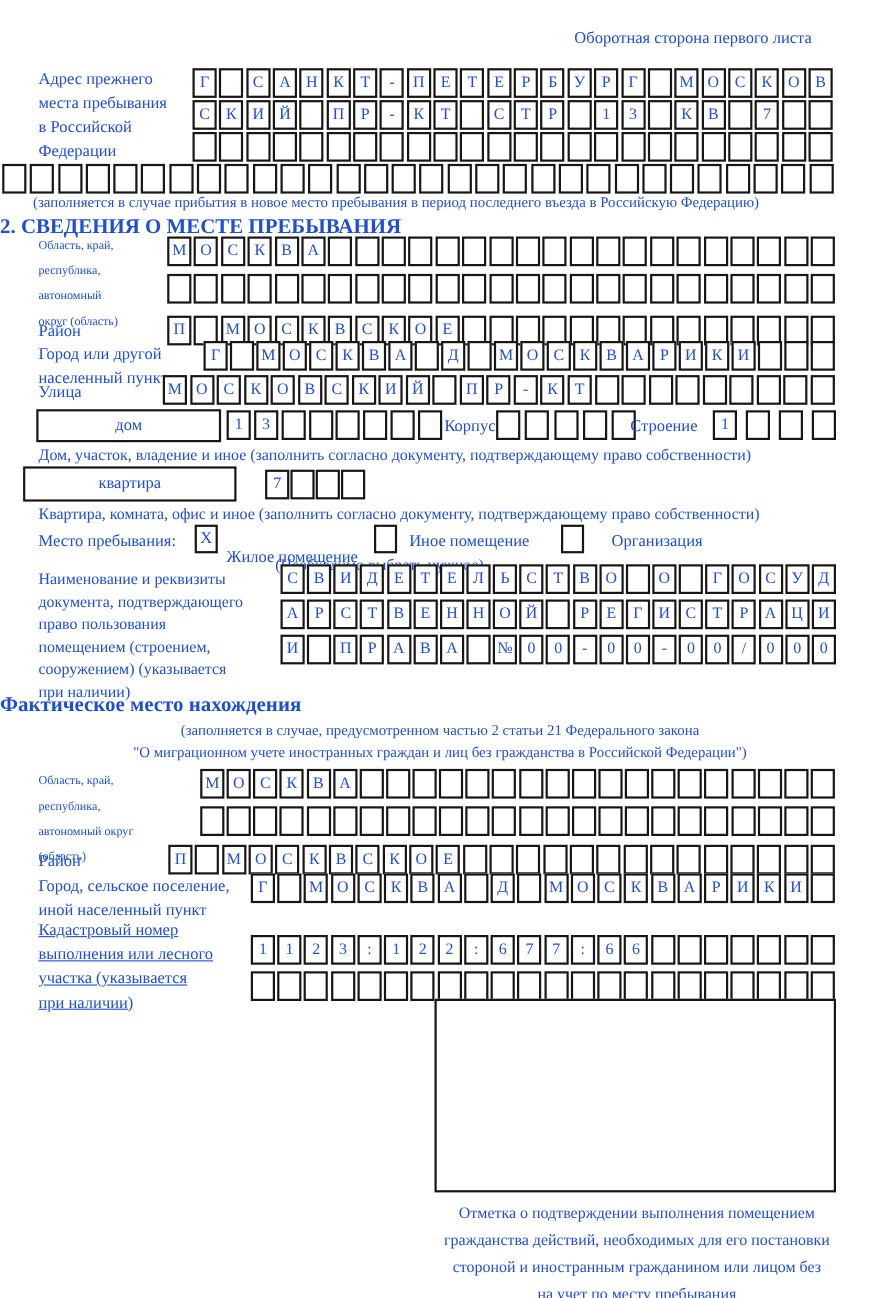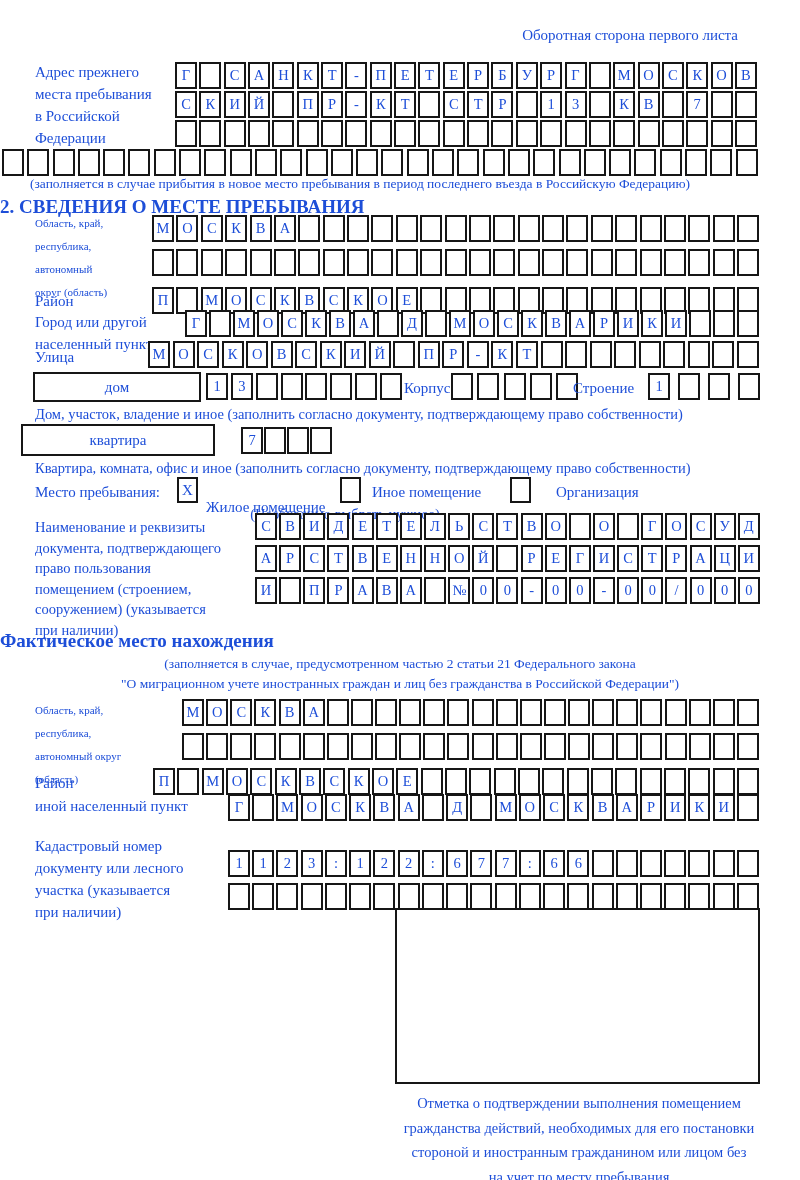--- a/index.html
+++ b/index.html
@@ -509,20 +509,21 @@
       <span class="cell"></span>
       <span class="cell"></span>
       <span class="cell"></span>
       <span class="cell"></span>
       <span class="cell"></span>
       <span class="cell"></span>
       <span class="cell"></span>
     </div>
 
   <div class="a lbl" style="left:35px;top:795px;">
+    <div>Город, сельское поселение,</div>
     <div>иной населенный пункт</div>
   </div>
   <div class="a cellrow" style="left:228px;top:794px;width:531px;">
       <span class="cell">Г</span>
       <span class="cell"></span>
       <span class="cell">М</span>
       <span class="cell">О</span>
       <span class="cell">С</span>
       <span class="cell">К</span>
       <span class="cell">В</span>
@@ -536,23 +537,23 @@
       <span class="cell">К</span>
       <span class="cell">В</span>
       <span class="cell">А</span>
       <span class="cell">Р</span>
       <span class="cell">И</span>
       <span class="cell">К</span>
       <span class="cell">И</span>
       <span class="cell"></span>
     </div>
 
-  <div class="a lbl" style="left:35px;top:835px;">
+  <div class="a lbl" style="left:35px;top:835px;text-decoration:underline;">
     <div>Кадастровый номер</div>
-    <div>документу или лесного</div>
+    <div>выполнения или лесного</div>
     <div>участка (указывается</div>
     <div>при наличии)</div>
   </div>
   <div class="a cellrow" style="left:228px;top:850px;width:531px;">
       <span class="cell">1</span>
       <span class="cell">1</span>
       <span class="cell">2</span>
       <span class="cell">3</span>
       <span class="cell">:</span>
       <span class="cell">1</span>

